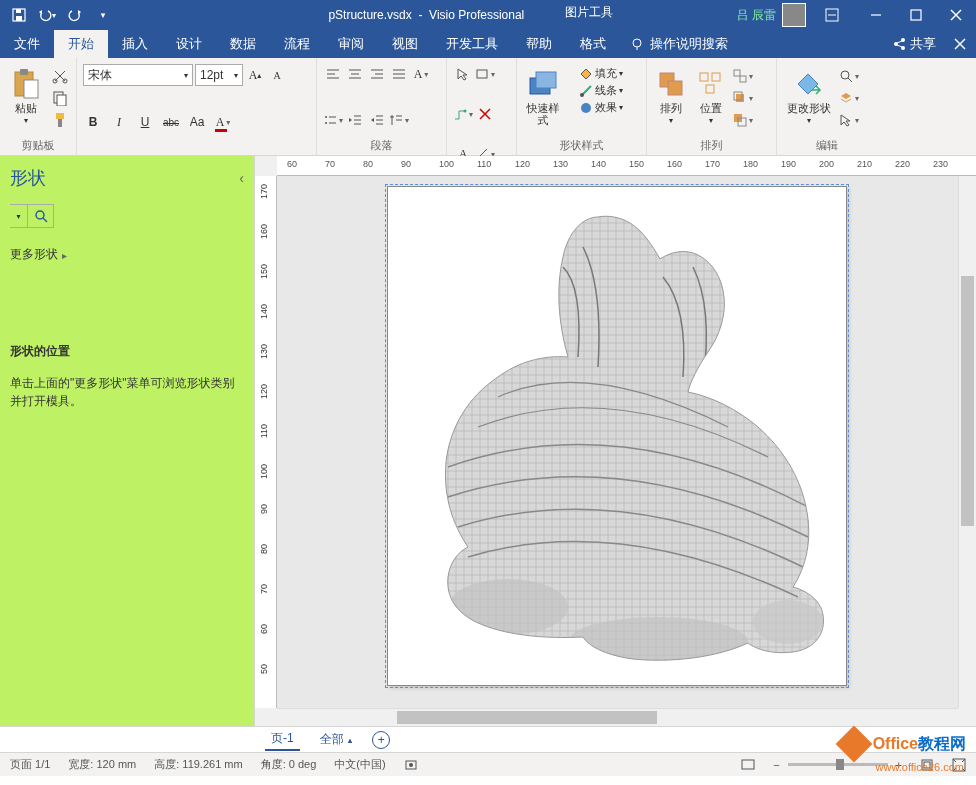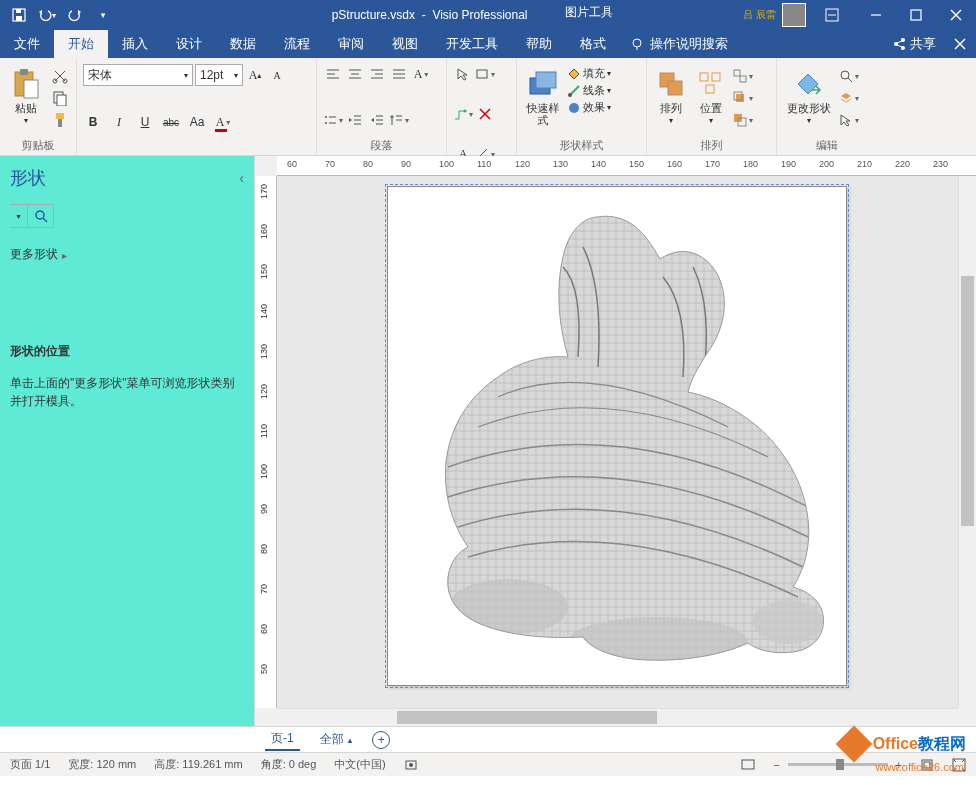--- a/index.html
+++ b/index.html
@@ -5,21 +5,21 @@
 * { box-sizing: border-box; margin: 0; padding: 0; font-family: "Microsoft YaHei", "Segoe UI", sans-serif; }
 body { width: 976px; height: 785px; background: #fff; overflow: hidden; font-size: 12px; color: #333; position: relative; }
 
 
 .titlebar { height: 30px; background: #2b579a; display: flex; align-items: center; color: #fff; }
 .qat { display: flex; align-items: center; padding-left: 6px; gap: 2px; }
 .qat-btn { width: 26px; height: 26px; display: flex; align-items: center; justify-content: center; cursor: pointer; }
 .title-text { flex: 1; text-align: center; font-size: 12px; color: #fff; }
 .title-tools { position: absolute; left: 565px; top: 4px; font-size: 12px; color: #fff; }
 .user-area { display: flex; align-items: center; gap: 6px; padding-right: 4px; }
-.user-name { font-size: 10px; color: #eab308; }
+.user-name { font-size: 12px; color: #86efac; }
 .avatar { width: 24px; height: 24px; background: #888; border: 1px solid #fff; }
 .win-btns { display: flex; }
 .win-btn { width: 40px; height: 30px; display: flex; align-items: center; justify-content: center; cursor: pointer; color: #fff; }
 
 
 .ribbon-tabs { height: 28px; background: #2b579a; display: flex; align-items: center; color: #fff; font-size: 13px; position: relative; }
 .tab { padding: 0 14px; height: 28px; line-height: 28px; cursor: pointer; }
 .tab.active { background: #f3f2f1; color: #2b579a; }
 .tab.contextual-active { background: #2b579a; color: #fff; }
 .tell-me { display: flex; align-items: center; gap: 6px; padding: 0 10px; color: #fff; cursor: text; }
@@ -27,30 +27,30 @@
 .close-ribbon { position: absolute; right: 10px; cursor: pointer; }
 
 
 .ribbon { height: 98px; background: #f3f2f1; border-bottom: 1px solid #d6d6d6; display: flex; }
 .group { border-right: 1px solid #e1dfdd; padding: 4px 6px 2px 6px; display: flex; flex-direction: column; }
 .group-body { flex: 1; display: flex; gap: 4px; align-items: flex-start; }
 .group-label { text-align: center; font-size: 11px; color: #666; height: 16px; line-height: 16px; }
 .big-btn { width: 40px; display: flex; flex-direction: column; align-items: center; justify-content: space-between; gap: 2px; cursor: pointer; padding-top: 6px; }
 .big-btn .icon-box { width: 32px; height: 32px; display: flex; align-items: center; justify-content: center; }
 .big-btn .lbl { font-size: 11px; text-align: center; line-height: 1.1; }
-.mini-col { display: flex; flex-direction: column; gap: 2px; padding-top: 4px; }
+.mini-col { display: flex; flex-direction: column; gap: 2px; padding-top: 4px; align-items: flex-end; }
 .mini-btn { width: 20px; height: 20px; display: flex; align-items: center; justify-content: center; cursor: pointer; font-size: 12px; }
 .mini-row { display: flex; gap: 2px; align-items: center; }
 .font-sel { width: 110px; height: 22px; border: 1px solid #ababab; background: #fff; font-size: 12px; padding: 0 4px; display: flex; align-items: center; justify-content: space-between; cursor: pointer; }
 .size-sel { width: 48px; height: 22px; border: 1px solid #ababab; background: #fff; font-size: 12px; padding: 0 4px; display: flex; align-items: center; justify-content: space-between; cursor: pointer; }
 .font-col { display: flex; flex-direction: column; gap: 20px; padding-top: 2px; }
 
 
 .workspace { display: flex; height: 570px; }
-.shapes-panel { width: 255px; background: #5eead4; border-right: 1px solid #d6d6d6; padding: 10px 10px 0 10px; }
+.shapes-panel { width: 255px; background: #bef264; border-right: 1px solid #d6d6d6; padding: 10px 10px 0 10px; }
 .shapes-title { font-size: 18px; color: #2b579a; display: flex; justify-content: space-between; align-items: center; margin-bottom: 14px; }
 .search-row { display: flex; margin-bottom: 18px; }
 .search-input { flex: 1; height: 24px; border: 1px solid #ababab; padding: 0 6px; font-size: 12px; }
 .search-drop { width: 18px; height: 24px; border: 1px solid #ababab; border-left: none; display: flex; align-items: center; justify-content: center; cursor: pointer; font-size: 8px; }
 .search-btn { width: 26px; height: 24px; border: 1px solid #ababab; border-left: none; display: flex; align-items: center; justify-content: center; cursor: pointer; color: #2b579a; }
 .more-shapes { font-size: 12px; color: #333; display: flex; align-items: center; gap: 4px; cursor: pointer; margin-bottom: 80px; }
 .pos-title { font-weight: bold; font-size: 12px; margin-bottom: 14px; }
 .pos-text { font-size: 12px; margin-bottom: 14px; }
 .pos-help { font-size: 12px; line-height: 1.5; }
 

